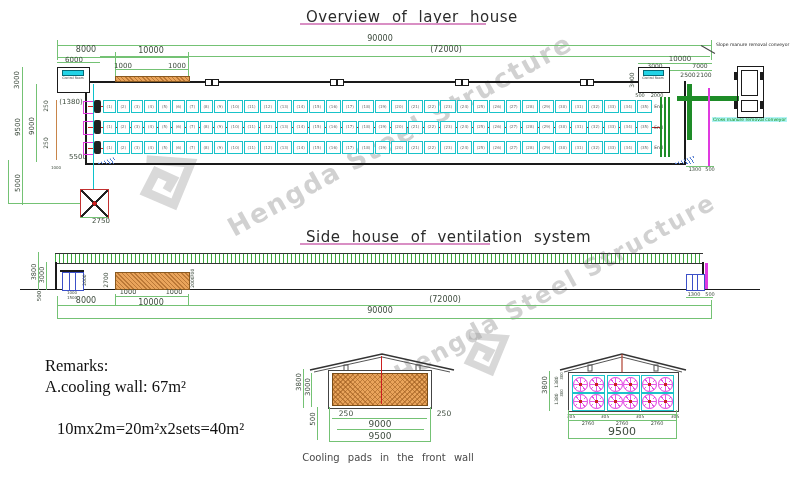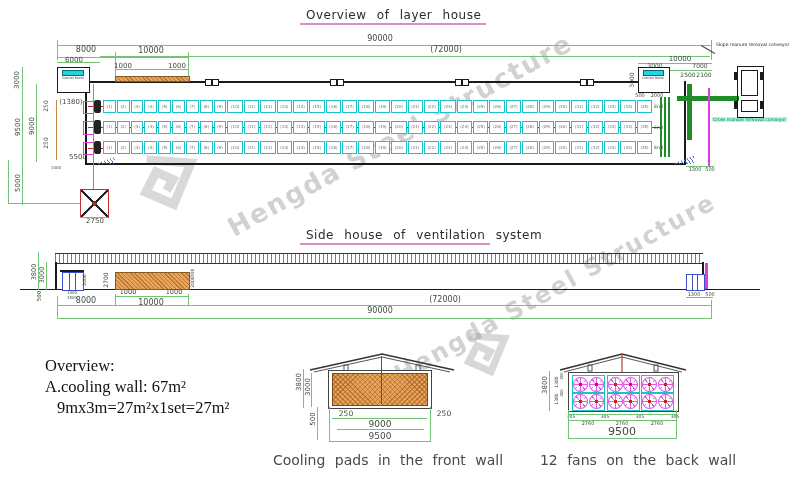--- a/index.html
+++ b/index.html
@@ -9,23 +9,23 @@
   
   .c{position:absolute;transform:translate(-50%,-50%);white-space:nowrap;line-height:1}
   .cr{position:absolute;transform:translate(-50%,-50%) rotate(-90deg);white-space:nowrap;line-height:1}
   .dim{color:#3c4a3c;font-size:7px}
   .gl{position:absolute;background:#74c274}          
   .wall{position:absolute;background:#1a1a1a}
   .cyanline{position:absolute;background:#0cc2cc}
   .redline{position:absolute;background:#cc2020}
   .magline{position:absolute;background:#e03ae0}
   .convey{position:absolute;background:#1e8c28}
-  .title{position:absolute;color:#2b2b2b;font-size:12px;letter-spacing:.5px;word-spacing:6px;white-space:nowrap}
+  .title{position:absolute;color:#2b2b2b;font-size:15px;letter-spacing:.5px;word-spacing:6px;white-space:nowrap}
   .underline{position:absolute;height:2px;background:#d98fc4}
-  .caption{position:absolute;transform:translate(-50%,0);color:#4a4a4a;font-size:14px;word-spacing:5px;white-space:nowrap}
+  .caption{position:absolute;transform:translate(-50%,0);color:#4a4a4a;font-size:10px;word-spacing:5px;white-space:nowrap}
   .roofhatch{position:absolute;border-top:1.6px solid #333;border-bottom:1px solid #333;
      background:repeating-linear-gradient(90deg,#3aa83a 0 1.5px,rgba(255,255,255,0) 1.5px 4px)}
   .pad{position:absolute;background:#e9a45b;border:1px solid #8a5a20;
      background-image:repeating-linear-gradient(45deg,rgba(150,85,25,.55) 0 1px,rgba(0,0,0,0) 1px 3px)}
   .padx{position:absolute;background:#e9a45b;border:1px solid #7a4d18;
      background-image:repeating-linear-gradient(45deg,rgba(150,85,25,.5) 0 1px,rgba(0,0,0,0) 1px 3.5px),
                       repeating-linear-gradient(-45deg,rgba(150,85,25,.5) 0 1px,rgba(0,0,0,0) 1px 3.5px)}
   .room{position:absolute;border:1.6px solid #1a1a1a;background:#fff}
   .cyanbar{position:absolute;background:#22d3e6;border:1px solid #056b77}
   .tinytxt{position:absolute;transform:translate(-50%,-50%);font-size:3.2px;color:#333;white-space:nowrap;line-height:1}
@@ -291,21 +291,21 @@
     <div class="abs" style="left:22px;top:34px;width:3px;height:8px;background:#1a1a1a"></div>
   </div>
 
   <div class="cyanline" style="left:93px;top:84px;width:1px;height:105px"></div>
   <div class="abs" style="left:8px;top:160px;width:1px;height:43px;background:#74c274"></div>
   <div class="gl" style="left:8px;top:203px;width:72px;height:1px"></div>
   <div class="abs" style="left:80px;top:189px;width:27px;height:27px;border:1.6px solid #c23030;
        background:radial-gradient(circle,#cc2020 0 2px,rgba(0,0,0,0) 2.3px),
        linear-gradient(45deg,rgba(0,0,0,0) calc(50% - .8px),#222 calc(50% - .8px) calc(50% + .8px),rgba(0,0,0,0) calc(50% + .8px)),
        linear-gradient(-45deg,rgba(0,0,0,0) calc(50% - .8px),#222 calc(50% - .8px) calc(50% + .8px),rgba(0,0,0,0) calc(50% + .8px))"></div>
-  <span class="c dim" style="left:95px;top:221px">2750</span>
+  <span class="c dim" style="left:101px;top:221px">2750</span>
   <div class="gl" style="left:80px;top:217px;width:28px;height:1px"></div>
 
   <div class="title" style="left:306px;top:228px">Side house of ventilation system</div>
   <div class="underline" style="left:300px;top:243px;width:190px"></div>
 
   <div class="roofhatch" style="left:55px;top:253px;width:648px;height:9px"></div>
   <div class="wall" style="left:55px;top:262px;width:1.6px;height:28px"></div>
   <div class="wall" style="left:702px;top:262px;width:1.6px;height:28px"></div>
   <div class="wall" style="left:20px;top:289px;width:740px;height:1.4px"></div>
 
@@ -344,23 +344,23 @@
   <div class="gl" style="left:686px;top:297px;width:27px;height:1px"></div>
   <span class="c dim" style="left:445px;top:300px;font-size:8px">(72000)</span>
   <span class="c dim" style="left:380px;top:311px;font-size:8px">90000</span>
   <div class="gl" style="left:57px;top:305px;width:655px;height:1px"></div>
   <div class="gl" style="left:57px;top:318px;width:655px;height:1px"></div>
   <div class="gl" style="left:57px;top:296px;width:1px;height:23px"></div>
   <div class="gl" style="left:115px;top:294px;width:1px;height:12px"></div>
   <div class="gl" style="left:188px;top:294px;width:1px;height:12px"></div>
   <div class="gl" style="left:711px;top:300px;width:1px;height:19px"></div>
 
-  <div class="serifline" style="left:45px;top:356px">Overview:</div>
+  <div class="serifline" style="left:45px;top:356px">Remarks:</div>
   <div class="serifline" style="left:45px;top:377px">A.cooling wall: 67m²</div>
-  <div class="serifline" style="left:57px;top:398px">9mx3m=27m²x1set=27m²</div>
+  <div class="serifline" style="left:57px;top:419px">10mx2m=20m²x2sets=40m²</div>
 
   <div class="abs" style="left:300px;top:350px">
     <svg width="170" height="24" viewBox="0 0 170 24">
       <path d="M10 20 L82 4 L154 20" fill="none" stroke="#333" stroke-width="1.6"></path>
       <path d="M14 22 L82 7 L150 22" fill="none" stroke="#555" stroke-width="1"></path>
       <rect x="44" y="15" width="4" height="6" fill="none" stroke="#555" stroke-width="1"></rect>
       <rect x="116" y="15" width="4" height="6" fill="none" stroke="#555" stroke-width="1"></rect>
     </svg>
   </div>
   <div class="abs" style="left:328px;top:370px;width:102px;height:37px;border:1.4px solid #444;background:#fff"></div>
@@ -431,15 +431,14 @@
   <span class="c dim minidim" style="left:675px;top:417px">305</span>
   <span class="c dim" style="left:588px;top:423px;font-size:5px">2760</span>
   <span class="c dim" style="left:622px;top:423px;font-size:5px">2760</span>
   <span class="c dim" style="left:657px;top:423px;font-size:5px">2760</span>
   <div class="gl" style="left:568px;top:414px;width:109px;height:1px"></div>
   <div class="gl" style="left:568px;top:420px;width:109px;height:1px"></div>
   <span class="c dim" style="left:622px;top:431px;font-size:11px">9500</span>
   <div class="gl" style="left:568px;top:438px;width:109px;height:1px"></div>
   <div class="gl" style="left:568px;top:410px;width:1px;height:28px"></div>
   <div class="gl" style="left:676px;top:410px;width:1px;height:28px"></div>
-  <div class="caption" style="left:638px;top:452px">12 fans on the back wall</div>
 
 </div>
 
 </body></html>

